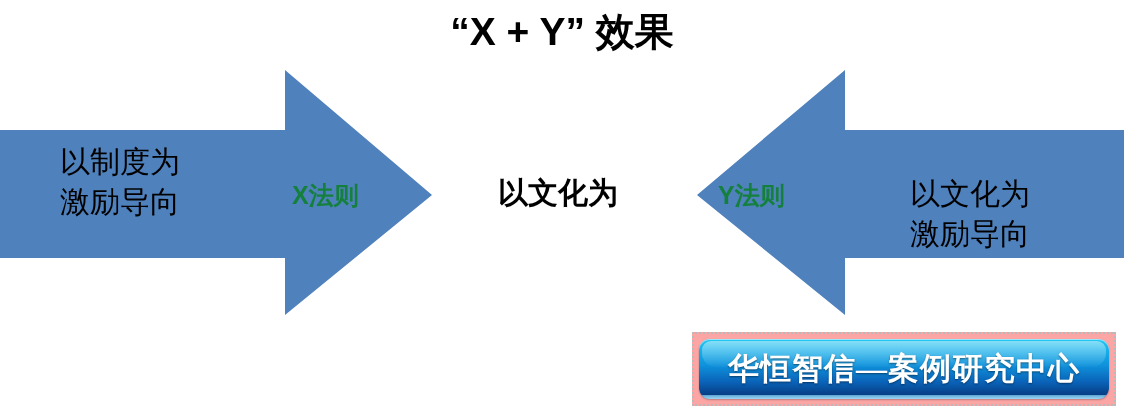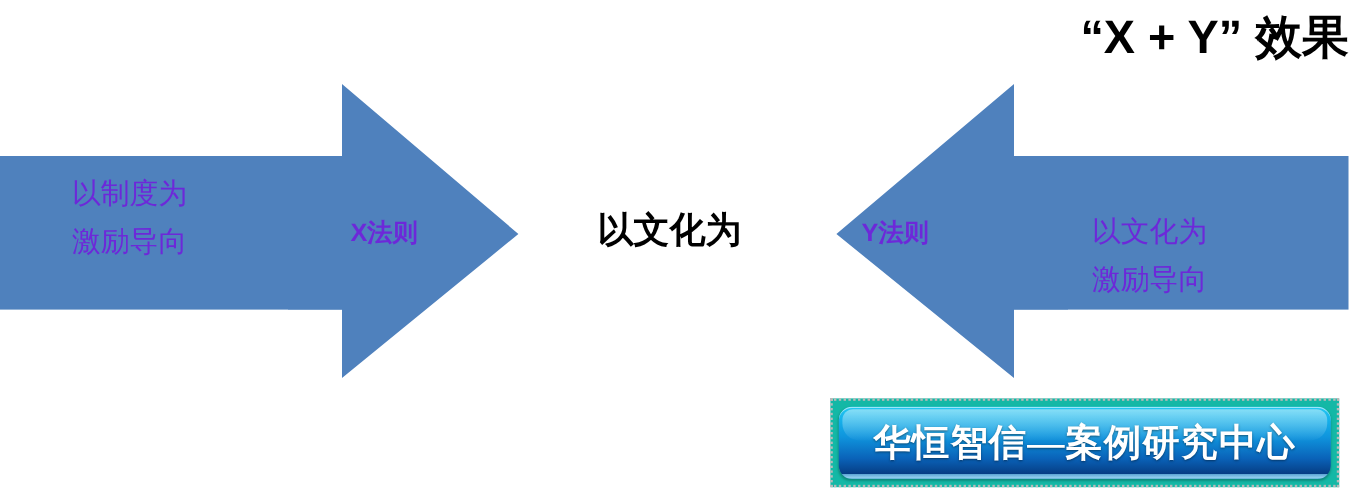--- a/index.html
+++ b/index.html
@@ -23,63 +23,63 @@
     height: 412px;
     background: #ffffff;
   }
 
   
   .title {
     position: absolute;
     left: 0;
     top: 6px;
     width: 1124px;
-    text-align: right;
+    text-align: center;
     font-size: 39px;
     font-weight: bold;
     color: #000000;
     letter-spacing: 0px;
     line-height: 52px;
     white-space: nowrap;
   }
 
   
   .diagram {
     position: absolute;
     left: 0;
     top: 0;
     width: 1124px;
     height: 330px;
   }
 
   
   .box-text {
     position: absolute;
-    color: #6d28d9;
-    font-size: 24px;
+    color: #000000;
+    font-size: 30px;
     line-height: 40px;
     font-weight: normal;
     white-space: nowrap;
   }
   .box-text-left {
     left: 60px;
     top: 142px;
     text-align: left;
   }
   .box-text-right {
     left: 910px;
     top: 142px;
     text-align: left;
     margin-top: 32px;
   }
 
   .arrow-label {
     position: absolute;
-    color: #6d28d9;
-    font-size: 21px;
+    color: #15803d;
+    font-size: 25px;
     font-weight: bold;
     white-space: nowrap;
     line-height: 30px;
   }
   .arrow-label-x { left: 292px; top: 180px; }
   .arrow-label-y { left: 718px; top: 180px; }
 
   .center-label {
     position: absolute;
     left: 446px;
@@ -95,21 +95,21 @@
 
   
   .banner-wrap {
     position: absolute;
     left: 692px;
     top: 332px;
     width: 424px;
     height: 74px;
     box-sizing: border-box;
     border: 2px dotted #b9b9b9;
-    background: #14b8a6;
+    background: #fca5a5;
     padding: 5px;
   }
   .banner {
     position: relative;
     width: 100%;
     height: 100%;
     box-sizing: border-box;
     border-radius: 11px;
     background: linear-gradient(180deg,
                   #25c8f2 0%,

